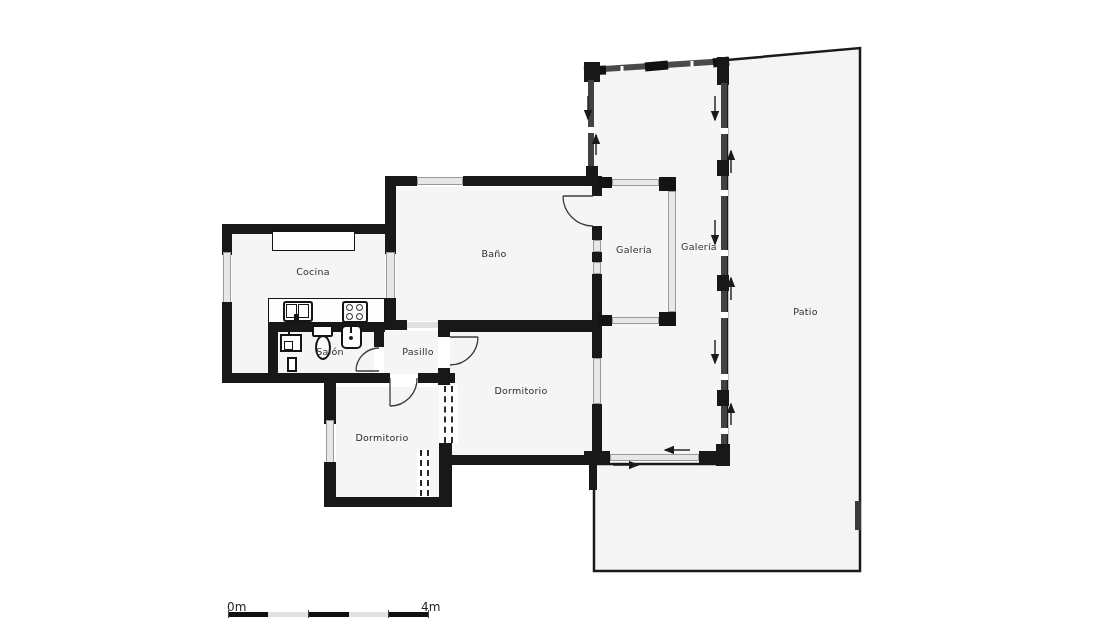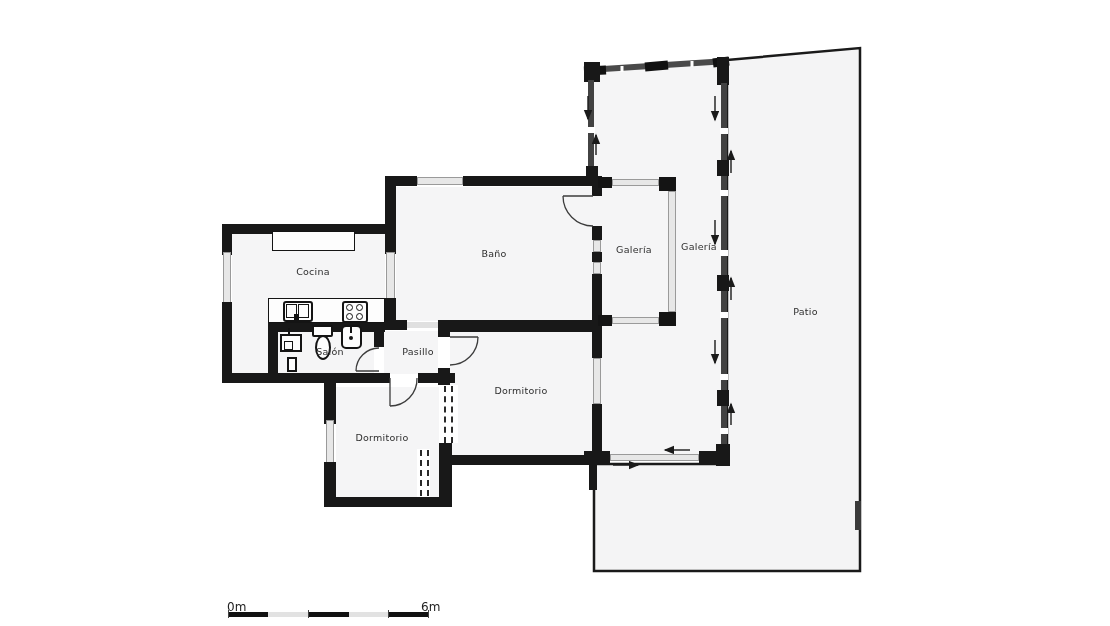--- a/index.html
+++ b/index.html
@@ -197,15 +197,15 @@
     <div class="scale-seg" style="left:40px;width:41px;background:#e2e2e2;height:5px;"></div>
     <div class="scale-seg" style="left:81px;width:40px;background:#111;height:5px;"></div>
     <div class="scale-seg" style="left:121px;width:40px;background:#e2e2e2;height:5px;"></div>
     <div class="scale-seg" style="left:161px;width:40px;background:#111;height:5px;"></div>
     <div class="tick" style="left:0px;"></div>
     <div class="tick" style="left:80px;"></div>
     <div class="tick" style="left:160px;"></div>
     <div class="tick" style="left:200px;"></div>
   </div>
   <span class="scale-lbl" style="left:227px;top:600px;">0m</span>
-  <span class="scale-lbl" style="left:421px;top:600px;">6m</span>
+  <span class="scale-lbl" style="left:421px;top:600px;">4m</span>
 
 </div>
 
 </body></html>

